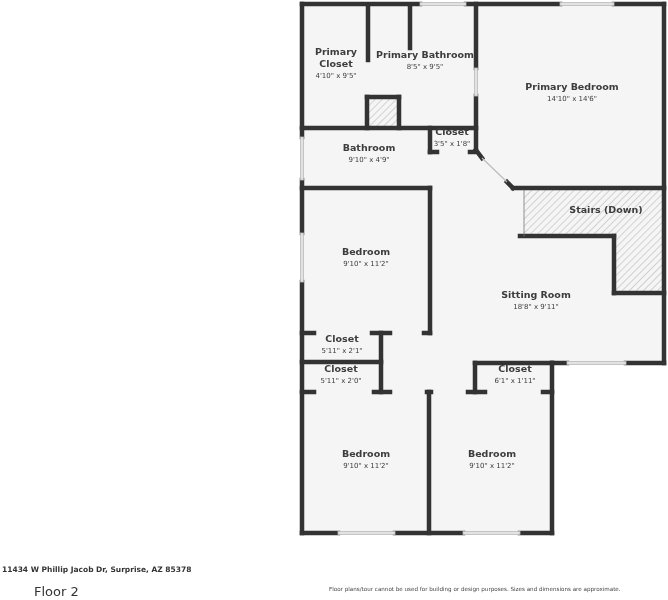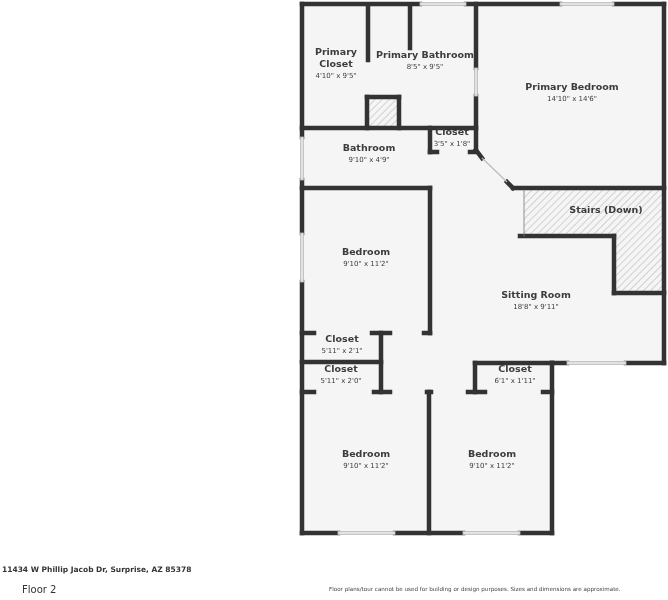--- a/index.html
+++ b/index.html
@@ -2,21 +2,21 @@
 <html><head>
   <meta charset="utf-8">
   <style>
     html, body { margin: 0; padding: 0; background: #ffffff; }
     body { width: 668px; height: 600px; position: relative; overflow: hidden;
            font-family: "DejaVu Sans", "Liberation Sans", sans-serif; color: #3a3a3a; }
     #plan { position: absolute; left: 0; top: 0; width: 668px; height: 600px; }
     .room-name { font-size: 9.5px; font-weight: bold; fill: #3c3c3c; text-anchor: middle; }
     .room-dim { font-size: 7px; fill: #3c3c3c; text-anchor: middle; }
     .footer-address { position: absolute; left: 2px; top: 565px; font-size: 7.5px; font-weight: bold; color: #333; text-align: center; }
-    .footer-floor { position: absolute; left: 2px; top: 584px; font-size: 10px; color: #333; padding-left: 20px; }
+    .footer-floor { position: absolute; left: 14px; top: 584px; font-size: 13px; color: #333; padding-left: 20px; }
     .footer-disclaimer { position: absolute; left: 329px; top: 586px; font-size: 5.6px; color: #444; white-space: nowrap; }
   </style>
 </head>
 <body>
 
 <svg id="plan" viewBox="0 0 668 600" xmlns="http://www.w3.org/2000/svg">
   <defs>
     <pattern id="hatch" patternUnits="userSpaceOnUse" width="5" height="5" patternTransform="rotate(45)">
       <rect width="5" height="5" fill="#f5f5f5"></rect>
       <line x1="0" y1="0" x2="0" y2="5" stroke="#9a9a9a" stroke-width="0.8"></line>

